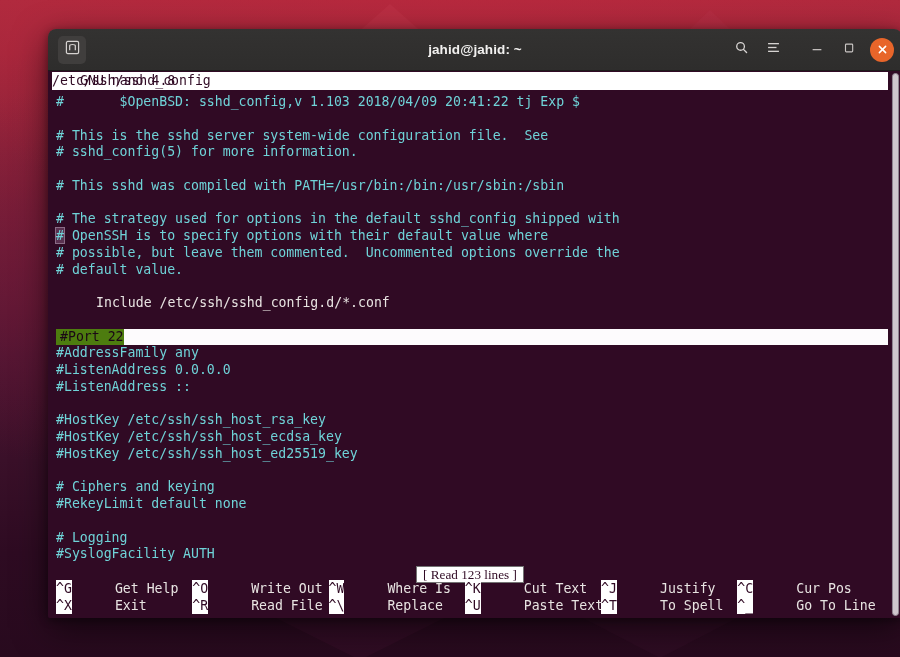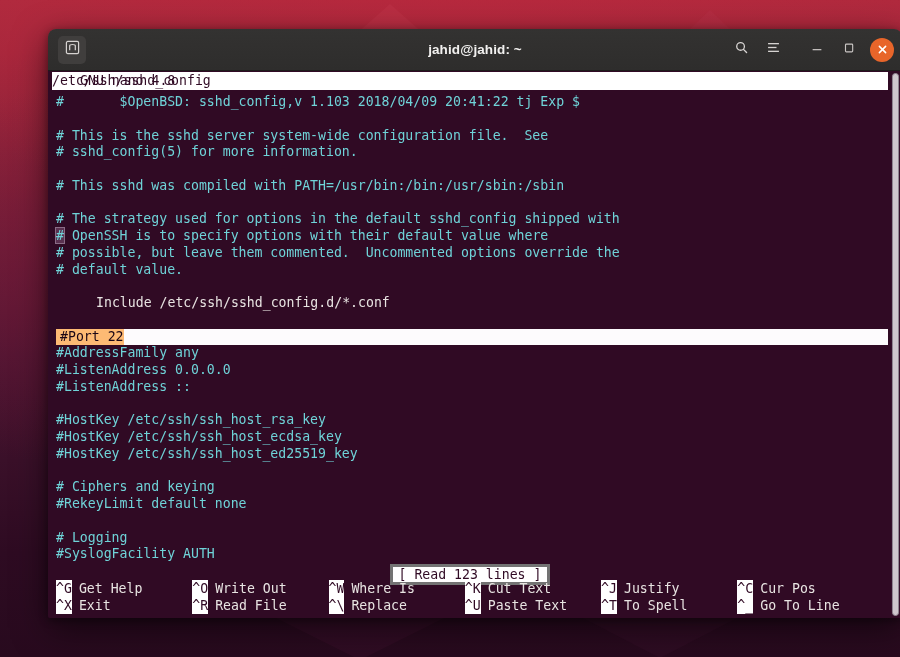--- a/index.html
+++ b/index.html
@@ -185,40 +185,41 @@
 
   
   #hl-line {
     position: relative;
     height: 16.75px;
     padding-left: 0;
     margin-left: 4px;
     background: #fdfbfd;
   }
   #hl-line .sel {
-    background: #fdba74;
+    background: #4d7c0f;
     color: #1b0716;
     padding-left: 4px;
     display: inline-block;
     height: 16.75px;
     line-height: 16.75px;
   }
 
   
   #statusbar {
     height: 18px;
     line-height: 18px;
     text-align: center;
     margin-top: 3px;
   }
   #statusbar .msg {
     background: #ffffff;
     color: #300a24;
     padding: 0 6px;
-    border: 3px solid #737373;
+    border: 1px solid #737373;
+    font-family: Liberation Serif, serif;
   }
 
   
   #shortcuts {
     position: absolute;
     left: 4px;
     right: 14px;
     bottom: 4px;
   }
   .sc-row {
@@ -239,20 +240,21 @@
     padding: 0 0px;
     display: inline-block;
     height: 17px;
     line-height: 17px;
     white-space: pre;
   }
   .sc-label {
     color: #e8e4e2;
     padding-left: 7px;
     white-space: pre;
+    margin-left: 36px;
   }
 
   
   #scrollbar {
     position: absolute;
     right: 2px;
     top: 2px;
     bottom: 2px;
     width: 9px;
     background: rgba(60,20,48,0.6);

